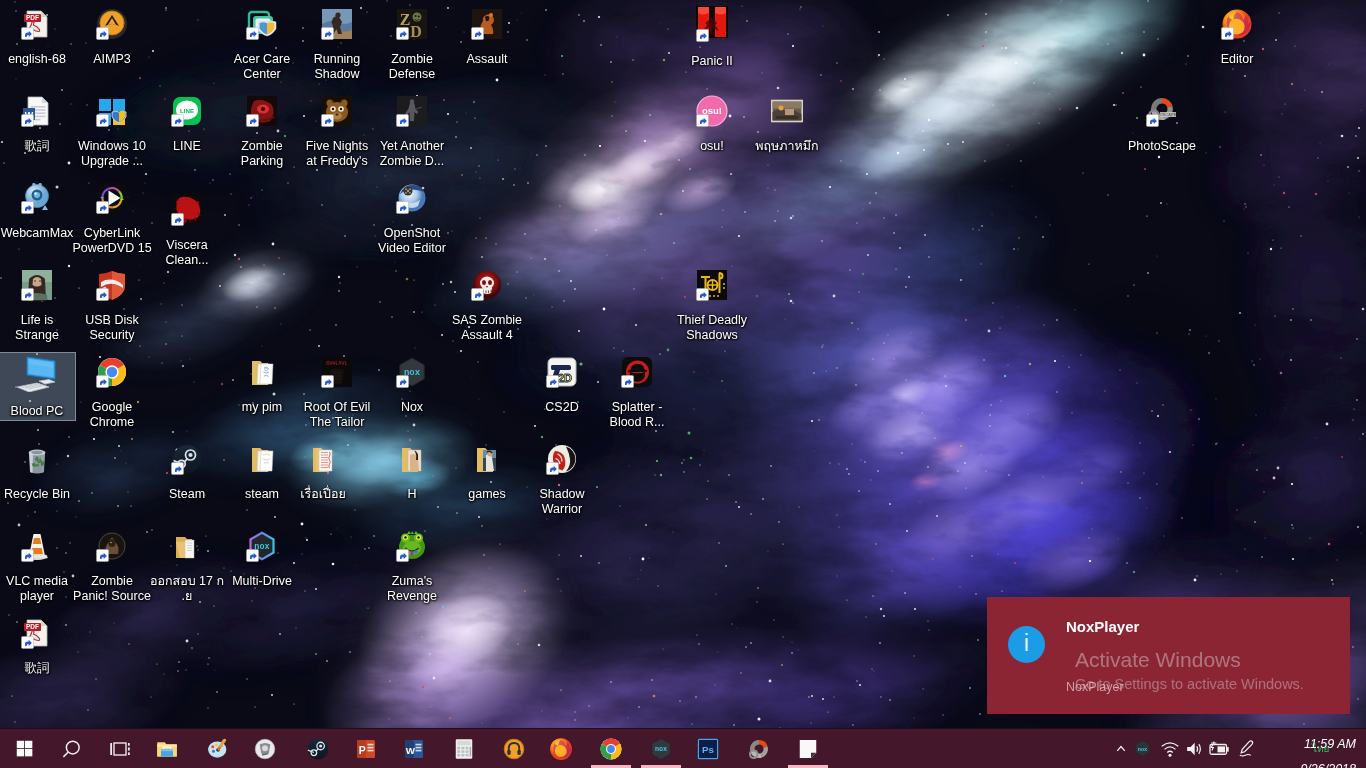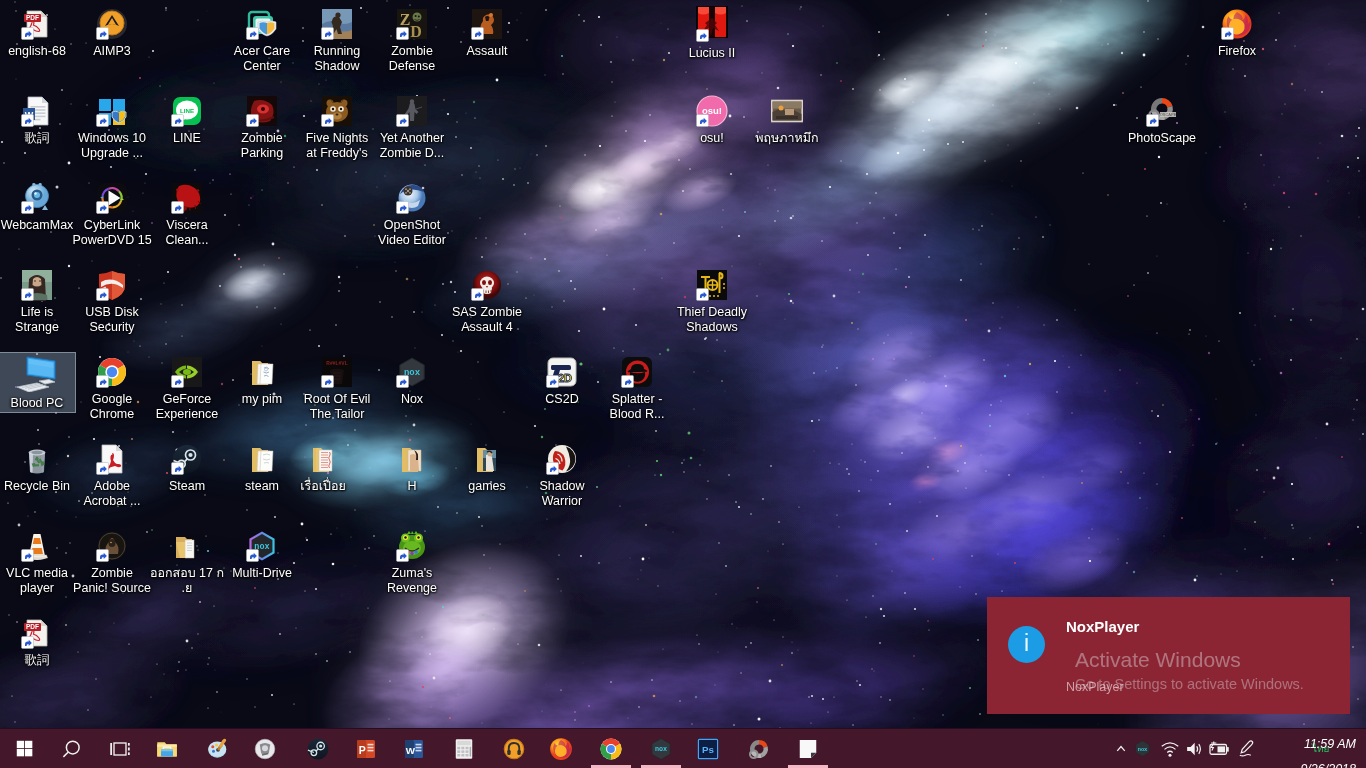--- a/index.html
+++ b/index.html
@@ -1,19 +1,19 @@
 <!DOCTYPE html>
 <html><head><meta charset="utf-8">
 <style>
 * { margin:0; padding:0; box-sizing:border-box; }
 html,body { width:1366px; height:768px; overflow:hidden; background:#07070f; font-family:"Liberation Sans",sans-serif; }
 #desk { position:absolute; left:0; top:0; width:1366px; height:768px; }
 .cell { position:absolute; width:76px; display:flex; flex-direction:column; align-items:center; }
 .ic { position:relative; }
-.lbl { margin-top:4px; font-size:12.5px; line-height:15px; white-space:nowrap; color:#fff; text-align:center;
+.lbl { margin-top:12px; font-size:12.5px; line-height:15px; white-space:nowrap; color:#fff; text-align:center;
   text-shadow: 1px 1px 2px rgba(0,0,0,0.95), 0 0 3px rgba(0,0,0,0.8), -1px 1px 2px rgba(0,0,0,0.7); }
 .sel { background:rgba(165,190,210,0.35); outline:1.5px solid rgba(205,225,240,0.6); padding-top:2px; padding-bottom:1px; }
 #taskbar { position:absolute; left:0; top:728px; width:1366px; height:40px; background:#44182a; border-top:1px solid rgba(25,10,30,0.75); }
 .tbi { position:absolute; }
 .under { position:absolute; bottom:0; width:40px; height:3px; background:#f4b8c4; }
 #clock { position:absolute; right:10px; top:3px; color:#fff; font-size:12.5px; line-height:25px; text-align:right;font-style:italic; }
 #thai { position:absolute; left:1312px; top:12px; color:#22c55e; font-size:10px; }
 #toast { position:absolute; left:987px; top:597px; width:363px; height:117px; background:#8b2433; }
 #toast .ti { position:absolute; left:21px; top:29px; width:37px; height:37px; border-radius:50%; background:#1b9ce4; }
 #toast .ti div { position:absolute; left:0; top:0; width:37px; height:37px; color:#eafaff; font-size:23px; text-align:center; line-height:35px; font-weight:300; font-family:"Liberation Sans",sans-serif; }
@@ -1773,40 +1773,40 @@
 <rect x="13" y="1" width="6" height="30" fill="#180404"></rect>
 <path d="M2 1 h11 v6 q-6 3 -11 0z" fill="#f84838"></path>
 <path d="M19 1 h11 v6 q-5 3 -11 0z" fill="#f84838"></path>
 <path d="M16 12 l5 5 -2 2 4 6 -6 -3 -2 8 -2 -8 -6 3 4 -6 -2 -2z" fill="#500808" opacity="0.8"></path>
         </svg><svg class="arr2" width="13" height="13" viewBox="0 19 13 13" style="position:absolute;left:0;bottom:0">
           <g>
             <rect x="0.5" y="19.5" width="12" height="12" rx="1.2" fill="#fff" stroke="#a8adb5" stroke-width="0.5"></rect>
             <path d="M4 29 v-1.8 q0 -2.7 2.7 -2.7 h1 v-1.7 l3.2 3.1 -3.2 3.1 v-1.7 h-0.8 q-1.2 0 -1.2 1.2 v0.5 z" fill="#2a5ad0"></path>
           </g>
         </svg></div>
-<div class="lbl">Lucius II</div>
+<div class="lbl">Panic II</div>
 </div>
 <div class="cell " style="left:1199px;top:8px">
 <div class="ic" style="width:32px;height:32px"><svg width="32" height="32" viewBox="0 0 32 32">
           <defs>
             <radialGradient id="ffg" cx="0.35" cy="0.3">
               <stop offset="0" stop-color="#ffd23c"></stop>
               <stop offset="0.5" stop-color="#ff9818"></stop>
               <stop offset="1" stop-color="#e8401c"></stop>
             </radialGradient>
           </defs>
 <circle cx="16" cy="16" r="14.5" fill="url(#ffg)"></circle>
 <path d="M16 4 q-4 3 -3.5 8 q-4 -1 -5 -4 q-3 5 -1 11 q2 7 9.5 8.5 q8 1 12 -6 q2 -4 1.5 -9 q-1 3 -3 3.5 q1.5 -5 -2 -9 q-0.5 4 -3 5 q1 -5 -5.5 -8z" fill="#b0186c" opacity="0.55"></path>
 <path d="M9 14 q3 -4 8 -3 q6 1.5 6.5 7 q0.5 6 -5 8 q-7 2 -10 -4 q-1.5 -4 0.5 -8z" fill="#ffb028"></path>
           <g>
             <rect x="0.5" y="19.5" width="12" height="12" rx="1.2" fill="#fff" stroke="#a8adb5" stroke-width="0.5"></rect>
             <path d="M4 29 v-1.8 q0 -2.7 2.7 -2.7 h1 v-1.7 l3.2 3.1 -3.2 3.1 v-1.7 h-0.8 q-1.2 0 -1.2 1.2 v0.5 z" fill="#2a5ad0"></path>
           </g>
         </svg></div>
-<div class="lbl">Firefox</div>
+<div class="lbl">Editor</div>
 </div>
 <div class="cell " style="left:-1px;top:95px">
 <div class="ic" style="width:32px;height:32px"><svg width="32" height="32" viewBox="0 0 32 32">
           <path d="M7 2 h14 l6 6 v22 h-20 z" fill="#f8f8f8" stroke="#b0b4bc" stroke-width="0.8"></path>
 <path d="M21 2 l6 6 h-6 z" fill="#d0d4dc"></path>
 <rect x="9.5" y="11" width="15" height="1.6" fill="#c8ccd4"></rect>
           <rect x="9.5" y="14.2" width="15" height="1.6" fill="#c8ccd4"></rect>
           <rect x="9.5" y="17.4" width="15" height="1.6" fill="#c8ccd4"></rect>
           <rect x="9.5" y="20.6" width="15" height="1.6" fill="#c8ccd4"></rect>
           <rect x="9.5" y="23.8" width="10" height="1.6" fill="#c8ccd4"></rect>
@@ -1974,21 +1974,21 @@
 <path d="M4 15.5 l3.5 -1 -1 2z" fill="#48b8e8"></path>
 <path d="M28 18 l-3.5 0 1.5 -1.8z" fill="#a8d838"></path>
 <path d="M12.5 8.5 l12 7.5 -12 7.5z" fill="#fafafa"></path>
           <g>
             <rect x="0.5" y="19.5" width="12" height="12" rx="1.2" fill="#fff" stroke="#a8adb5" stroke-width="0.5"></rect>
             <path d="M4 29 v-1.8 q0 -2.7 2.7 -2.7 h1 v-1.7 l3.2 3.1 -3.2 3.1 v-1.7 h-0.8 q-1.2 0 -1.2 1.2 v0.5 z" fill="#2a5ad0"></path>
           </g>
         </svg></div>
 <div class="lbl">CyberLink<br>PowerDVD 15</div>
 </div>
-<div class="cell " style="left:149px;top:182px">
+<div class="cell " style="left:149px;top:194px">
 <div class="ic" style="width:32px;height:32px"><svg width="32" height="32" viewBox="0 0 32 32">
           <rect x="1" y="1" width="30" height="30" fill="#0c0a0a"></rect>
 <path d="M8 4 q8 -3 14 1 q6 3 7 10 q1 6 -3 9 q-5 3 -11 1 q-7 -1.5 -9 -8 q-2 -7 2 -13z" fill="#b81215"></path>
 <path d="M6 20 q4 4 10 4.5 l-0.5 4 -1.5 -0.2 -0.3 2 -1.4 -3 -1 2.4 -0.8 -3.4z" fill="#8a0e10"></path>
 <path d="M24 23 l0.5 4 M19 25 l0 3.5 M27 19 l2.5 3" stroke="#700a0c" stroke-width="1.1" fill="none"></path>
 <circle cx="6.5" cy="8" r="1.4" fill="#a01014"></circle>
           <circle cx="27" cy="8.5" r="1.2" fill="#901014"></circle>
           <g>
             <rect x="0.5" y="19.5" width="12" height="12" rx="1.2" fill="#fff" stroke="#a8adb5" stroke-width="0.5"></rect>
             <path d="M4 29 v-1.8 q0 -2.7 2.7 -2.7 h1 v-1.7 l3.2 3.1 -3.2 3.1 v-1.7 h-0.8 q-1.2 0 -1.2 1.2 v0.5 z" fill="#2a5ad0"></path>
@@ -2119,34 +2119,20 @@
 <path d="M16 16 L16 30 A14 14 0 0 1 3.88 9 Z" fill="#30a048"></path>
 <circle cx="16" cy="16" r="6.7" fill="#fff"></circle>
 <circle cx="16" cy="16" r="5.2" fill="#4888f0"></circle>
           <g>
             <rect x="0.5" y="19.5" width="12" height="12" rx="1.2" fill="#fff" stroke="#a8adb5" stroke-width="0.5"></rect>
             <path d="M4 29 v-1.8 q0 -2.7 2.7 -2.7 h1 v-1.7 l3.2 3.1 -3.2 3.1 v-1.7 h-0.8 q-1.2 0 -1.2 1.2 v0.5 z" fill="#2a5ad0"></path>
           </g>
         </svg></div>
 <div class="lbl">Google<br>Chrome</div>
 </div>
-<div class="cell " style="left:149px;top:356px">
-<div class="ic" style="width:32px;height:32px"><svg width="32" height="32" viewBox="0 0 32 32">
-          <rect x="1" y="1" width="30" height="30" fill="#181818"></rect>
-<path d="M3 16 q5 -7 13 -7 q8 0 13 7 q-5 7 -13 7 q-8 0 -13 -7z" fill="#202020"></path>
-<path d="M4 16 q4 -6 11 -6.5 l0 3 q-4 0.5 -7 3.5 q3 3 7 3.5 l0 3 q-7 -0.5 -11 -6.5z" fill="#78b818"></path>
-<path d="M16 9.5 q7 0.5 11 6.5 q-4 6 -11 6.5 l0 -3 q4 -0.5 7 -3.5 q-3 -3 -7 -3.5z" fill="#98d028"></path>
-<ellipse cx="16" cy="16" rx="4" ry="3" fill="#78b818"></ellipse>
-          <g>
-            <rect x="0.5" y="19.5" width="12" height="12" rx="1.2" fill="#fff" stroke="#a8adb5" stroke-width="0.5"></rect>
-            <path d="M4 29 v-1.8 q0 -2.7 2.7 -2.7 h1 v-1.7 l3.2 3.1 -3.2 3.1 v-1.7 h-0.8 q-1.2 0 -1.2 1.2 v0.5 z" fill="#2a5ad0"></path>
-          </g>
-        </svg></div>
-<div class="lbl">GeForce<br>Experience</div>
-</div>
 <div class="cell " style="left:224px;top:356px">
 <div class="ic" style="width:32px;height:32px"><svg width="32" height="32" viewBox="0 0 32 32">
           <path d="M6 5 h8 l2 2 h6 v22 h-16z" fill="#d8ae5c"></path>
 <path d="M6 5 h8 l2 2 h6 v22 h-16z" fill="#e8c470" opacity="0.6"></path>
           <path d="M12 8 h12 l-1 20 h-12z" fill="#f8f6f2" stroke="#c8c0b0" stroke-width="0.5"></path>
 <path d="M15 8 h12 l-1 20 h-12z" fill="#fdfdfb" stroke="#c8c0b0" stroke-width="0.5"></path>
 <path d="M18 12 q3 -2 5 1 M17.5 16 q3 2 5.5 0 M18 20 q2.5 -1.5 4.5 0.5" stroke="#7898c0" stroke-width="0.8" fill="none"></path>
 <circle cx="20" cy="13.5" r="1.5" fill="none" stroke="#90a8c8" stroke-width="0.6"></circle>
           <path d="M6 5 v24 l3 0 v-24z" fill="#e3bd62"></path>
         </svg></div>
@@ -2208,32 +2194,20 @@
 <path d="M20 10 h4 l-1 19 q-1 0.8 -2.5 1z" fill="#98a4ac" opacity="0.8"></path>
 <ellipse cx="16" cy="9.5" rx="8.5" ry="3" fill="#d0d8e0" opacity="0.9"></ellipse>
 <ellipse cx="16" cy="9.5" rx="5.5" ry="1.8" fill="#8a949c"></ellipse>
 <g fill="#3a7a3a" opacity="0.85">
             <path d="M14 16 l2 -3 2 3 -1 0.6 2.5 3 -2 1 -2.5 -3.5 -1 0.5z"></path>
             <path d="M12 24 l-1.5 -3.5 3.5 -0.5 0.2 1.2 3.8 0 0 2 -4.5 0.3z"></path>
             <path d="M20.5 23.5 l3 -2 -1 -3.5 -1.2 0.4 -1.8 -3 -1.8 1 2 3.6z"></path>
           </g>
         </svg></div>
 <div class="lbl">Recycle Bin</div>
-</div>
-<div class="cell " style="left:74px;top:443px">
-<div class="ic" style="width:32px;height:32px"><svg width="32" height="32" viewBox="0 0 32 32">
-          <path d="M6 2 h14 l6 6 v22 h-20z" fill="#f8f8f8" stroke="#c0c0c0" stroke-width="0.8"></path>
-<path d="M20 2 l6 6 h-6z" fill="#d8d8d8"></path>
-<path d="M16 10 q2 0 2 2 q0 3 -1 5 q1.5 3 4 4 q3 -0.5 4 1 q0.8 1.5 -1 2 q-2.5 0.5 -5 -1 q-3 0.5 -5 1.5 q-1.5 3 -3.5 3.5 q-2 0.3 -1.5 -1.5 q0.5 -2 4 -3.5 q1.5 -2.5 2 -5 q-0.8 -2.5 -0.5 -4.5 q0.3 -2 2 -2z" fill="#c81f25"></path>
-          <g>
-            <rect x="0.5" y="19.5" width="12" height="12" rx="1.2" fill="#fff" stroke="#a8adb5" stroke-width="0.5"></rect>
-            <path d="M4 29 v-1.8 q0 -2.7 2.7 -2.7 h1 v-1.7 l3.2 3.1 -3.2 3.1 v-1.7 h-0.8 q-1.2 0 -1.2 1.2 v0.5 z" fill="#2a5ad0"></path>
-          </g>
-        </svg></div>
-<div class="lbl">Adobe<br>Acrobat ...</div>
 </div>
 <div class="cell " style="left:149px;top:443px">
 <div class="ic" style="width:32px;height:32px"><svg width="32" height="32" viewBox="0 0 32 32">
           <defs>
             <linearGradient id="stg" x1="0" y1="0" x2="0" y2="1">
               <stop offset="0" stop-color="#1b2838"></stop>
               <stop offset="1" stop-color="#0e1620"></stop>
             </linearGradient>
           </defs>
 <circle cx="16" cy="16" r="14" fill="url(#stg)"></circle>

